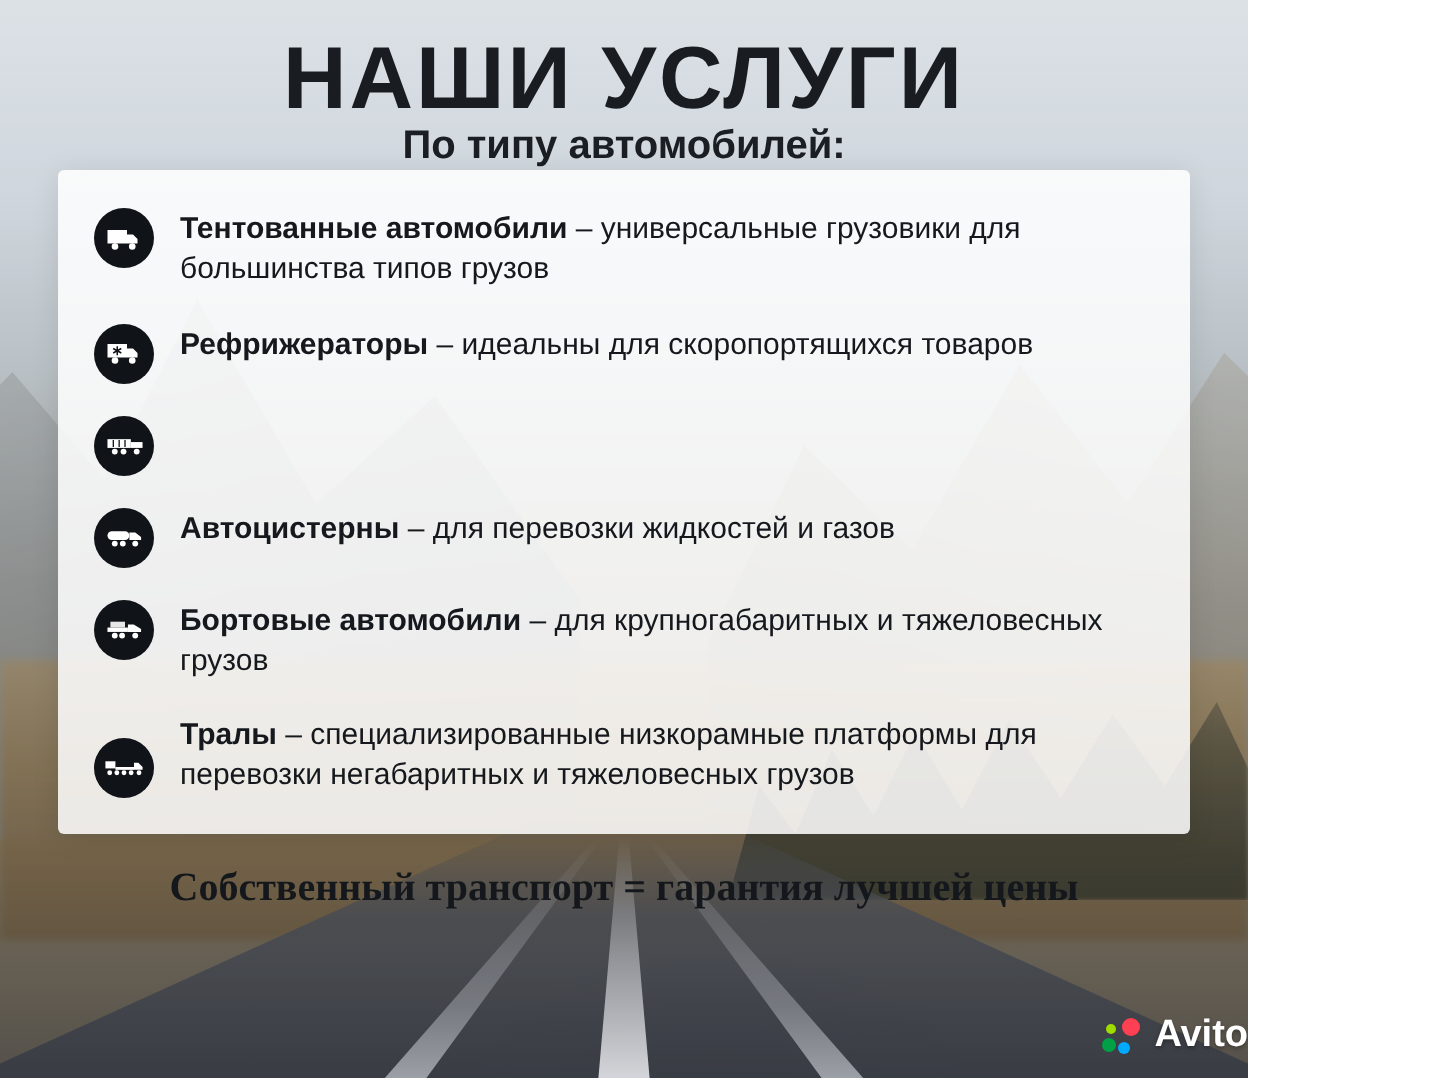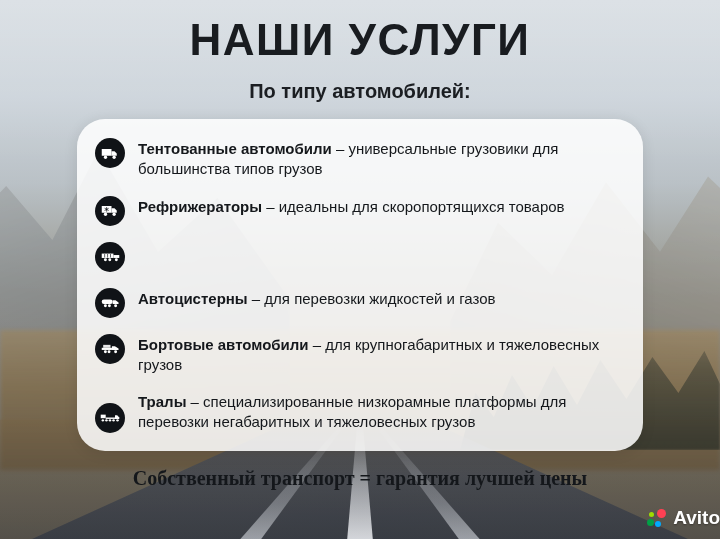--- a/index.html
+++ b/index.html
@@ -3,21 +3,21 @@
 <meta charset="utf-8">
 <style>
   * { box-sizing: border-box; margin: 0; padding: 0; }
   html, body {
     width: 720px; height: 539px;
     font-family: "Liberation Sans", sans-serif;
     overflow: hidden;
   }
   .poster {
     position: relative;
-    width: 720px; height: 539px;
+    width: 624px; height: 539px;
     overflow: hidden;
     background: #8d9aa6;
   }
   
   .bg {
     position: absolute; inset: 0;
     background:
       
       radial-gradient(ellipse 200px 120px at 360px 560px, rgba(40,44,52,0.95) 0%, rgba(40,44,52,0.0) 70%),
       linear-gradient(to bottom, rgba(255,255,255,0) 62%, rgba(60,64,72,0.0) 100%),
@@ -96,31 +96,29 @@
   .title {
     font-size: 44px;
     font-weight: 700;
     letter-spacing: 1.5px;
     color: #191c20;
     text-transform: uppercase;
     line-height: 1;
     text-align: center;
   }
   .subtitle {
-    margin-top: 18px;
     font-size: 20px;
     font-weight: 700;
     color: #1b1e22;
     text-align: center;
   }
   .card {
-    margin-top: 16px;
     width: 566px;
     background: rgba(255,255,255,0.86);
-    border-radius: 28px;
+    border-radius: 3px;
     padding: 18px 20px 16px 18px;
     box-shadow: 0 2px 14px rgba(0,0,0,0.10);
   }
   .row {
     display: flex;
     align-items: flex-start;
     gap: 13px;
     margin-bottom: 15px;
   }
   .row:last-child { margin-bottom: 2px; align-items: flex-end; }

